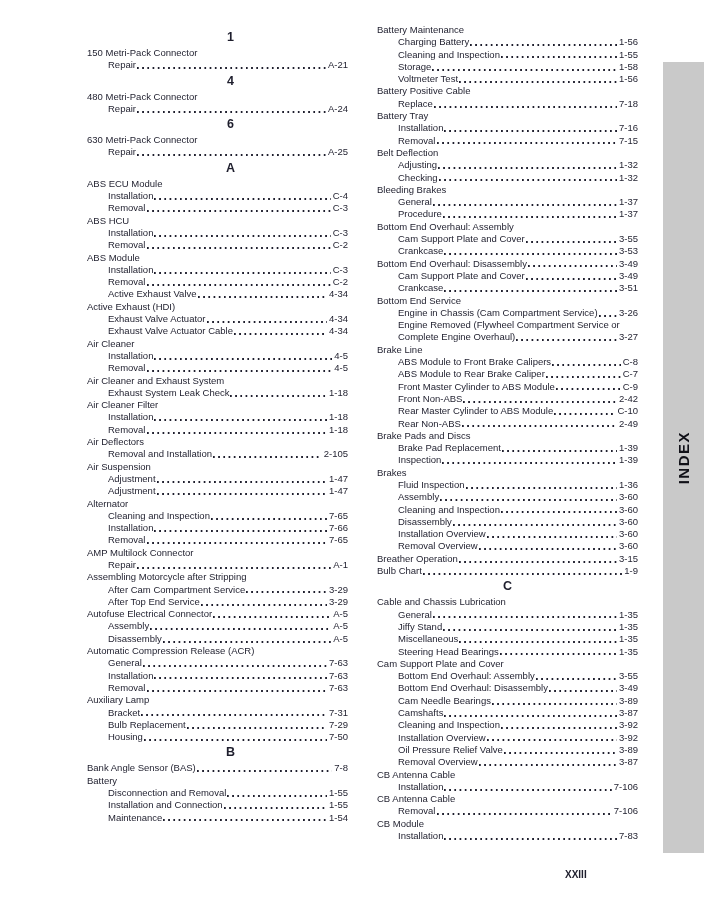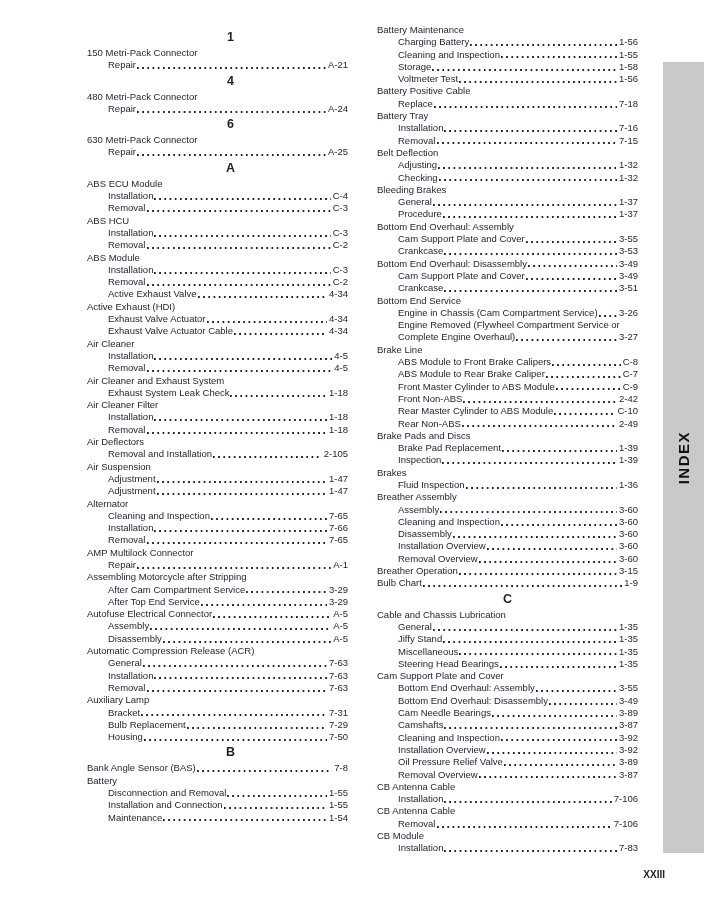--- a/index.html
+++ b/index.html
@@ -62,21 +62,21 @@
     font-weight: bold;
     font-size: 15px;
     letter-spacing: 1.5px;
     color: #111118;
   }
   .page-number {
     position: absolute;
     left: 565px;
     top: 869px;
     width: 100px;
-    text-align: right;
+    text-align: left;
     font-size: 10px;
     font-weight: bold;
   }
 </style>
 </head>
 <body>
 
 <div class="page">
   <div class="col col-left" id="col-left">
       <div class="sec">1</div>
@@ -495,23 +495,20 @@
         <span class="lead"></span>
         <span class="pg">1-39</span>
       </div>
       <div class="row i0">
         <span class="lab">Brakes</span>
       </div>
       <div class="row i1">
         <span class="lab">Fluid Inspection</span>
         <span class="lead"></span>
         <span class="pg">1-36</span>
-      </div>
-      <div class="row i0">
-        <span class="lab">Breather Assembly</span>
       </div>
       <div class="row i1">
         <span class="lab">Assembly</span>
         <span class="lead"></span>
         <span class="pg">3-60</span>
       </div>
       <div class="row i1">
         <span class="lab">Cleaning and Inspection</span>
         <span class="lead"></span>
         <span class="pg">3-60</span>

